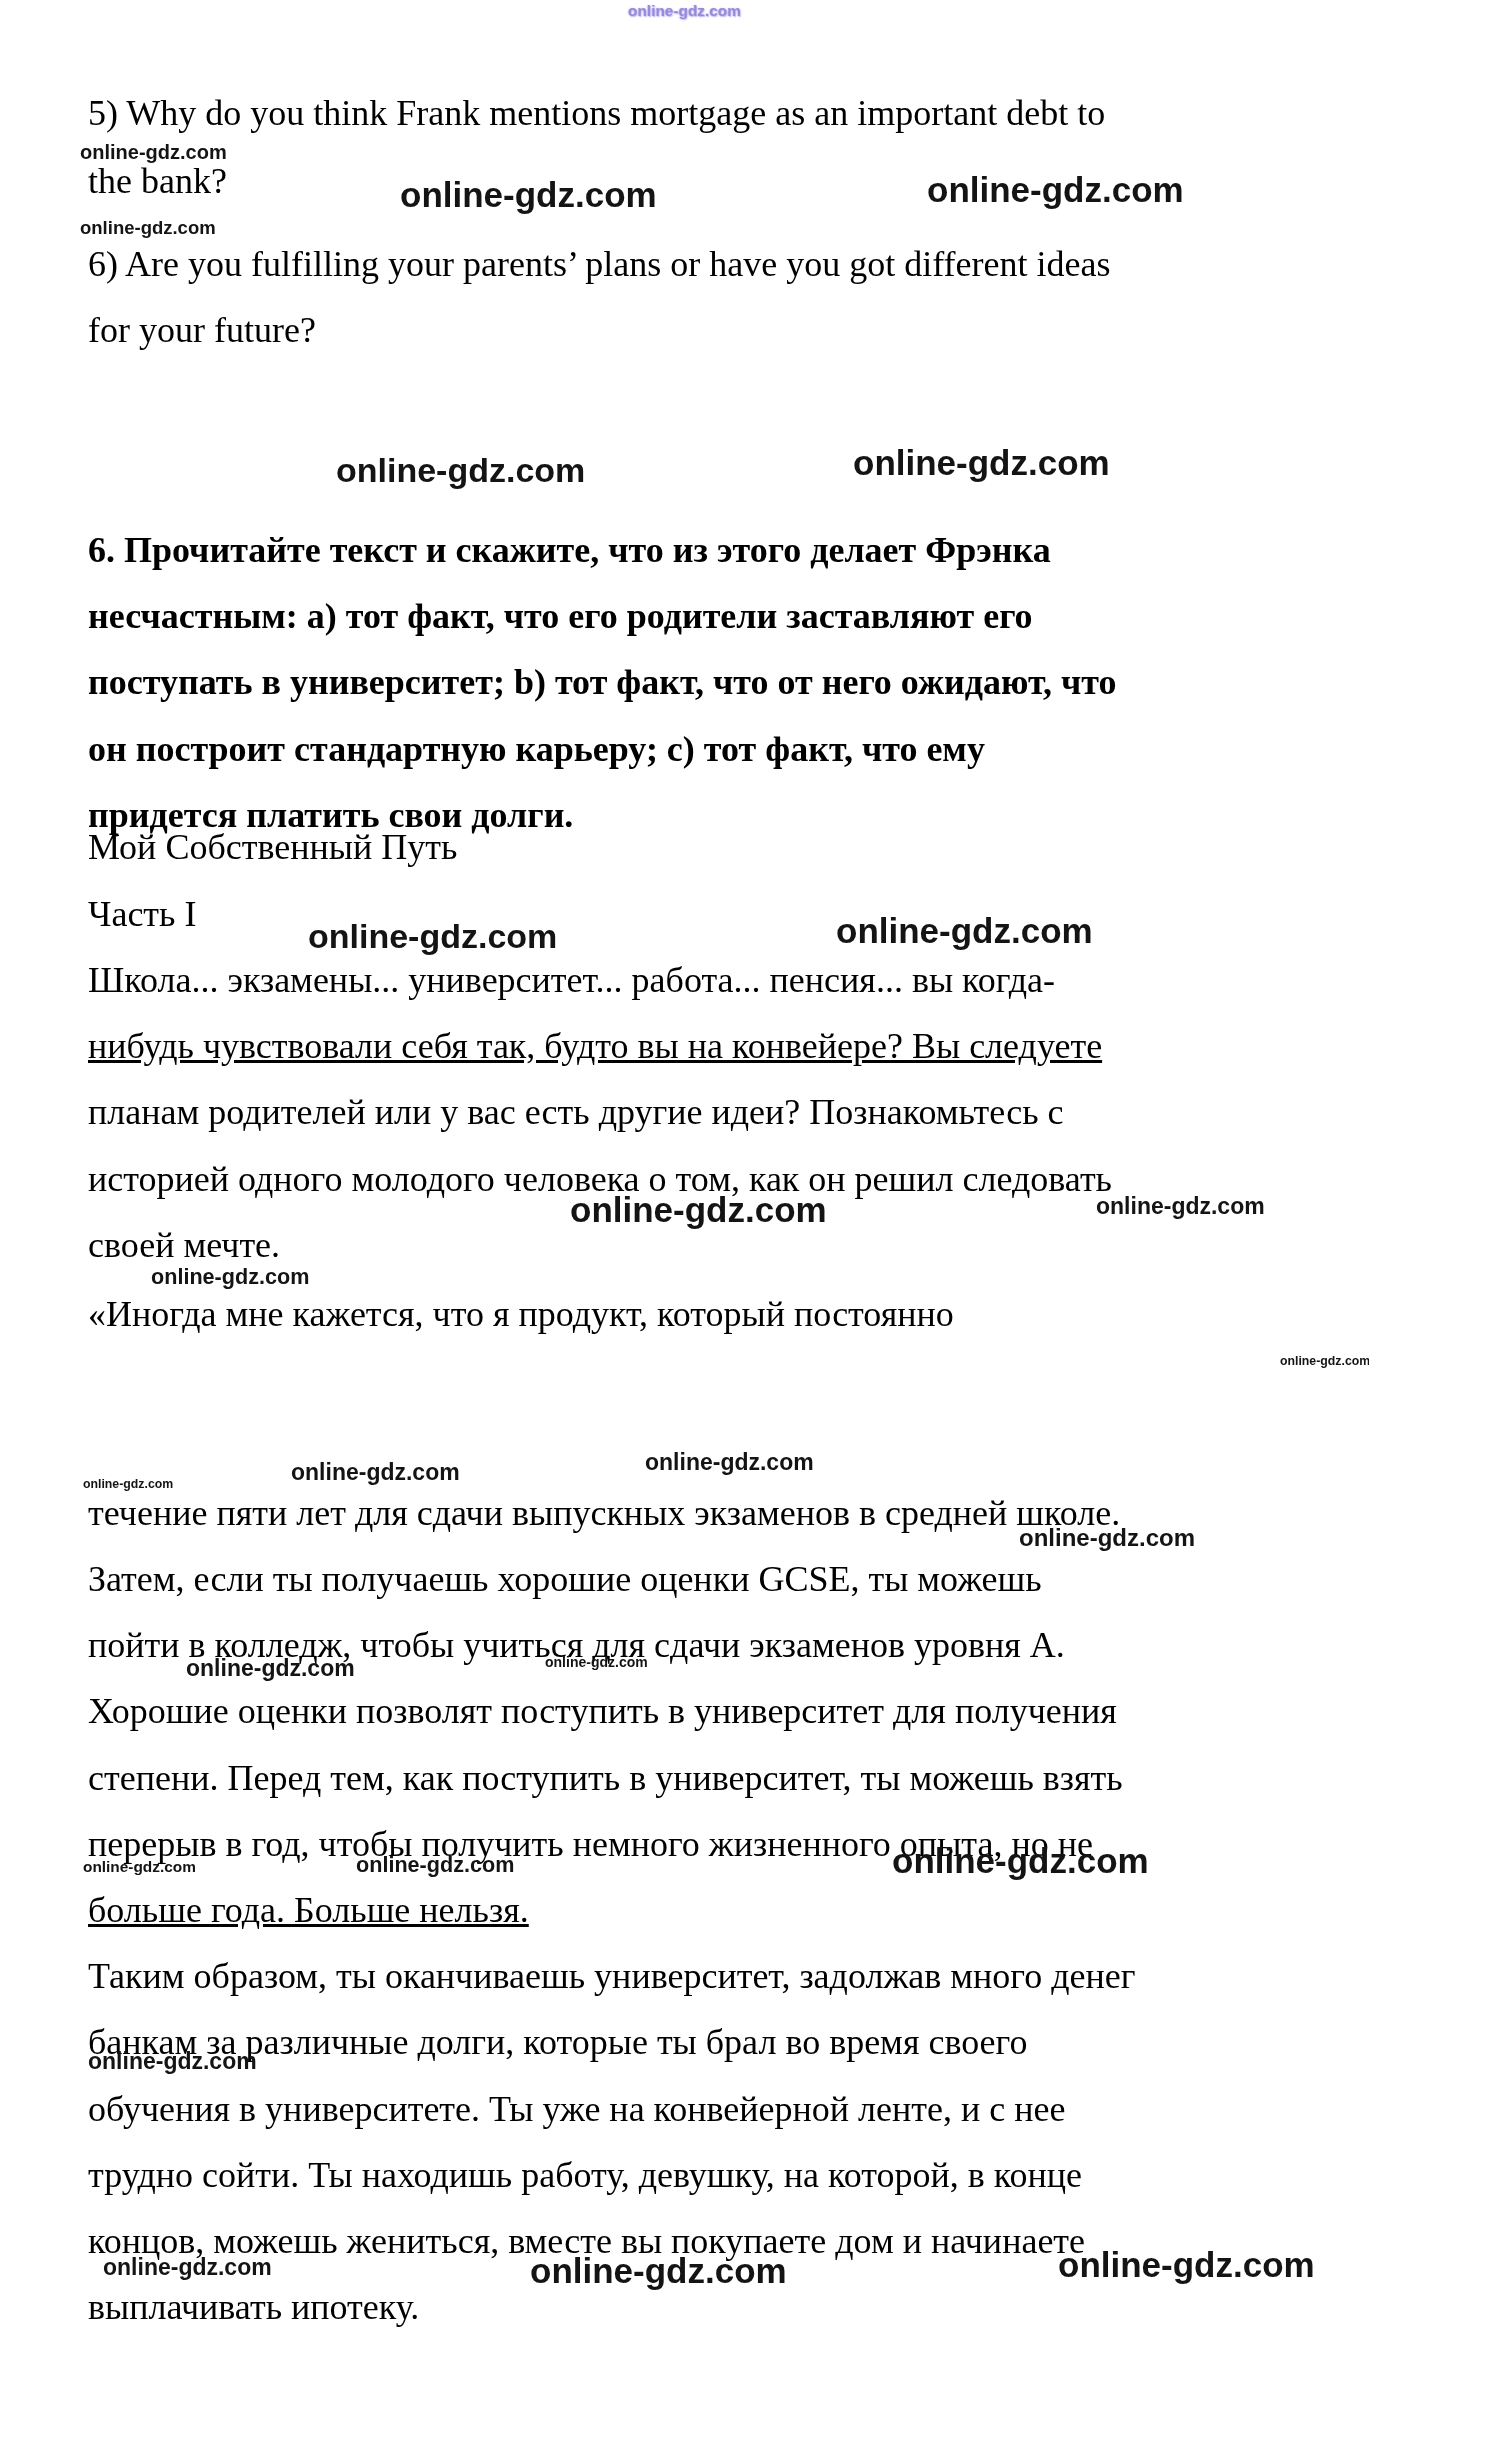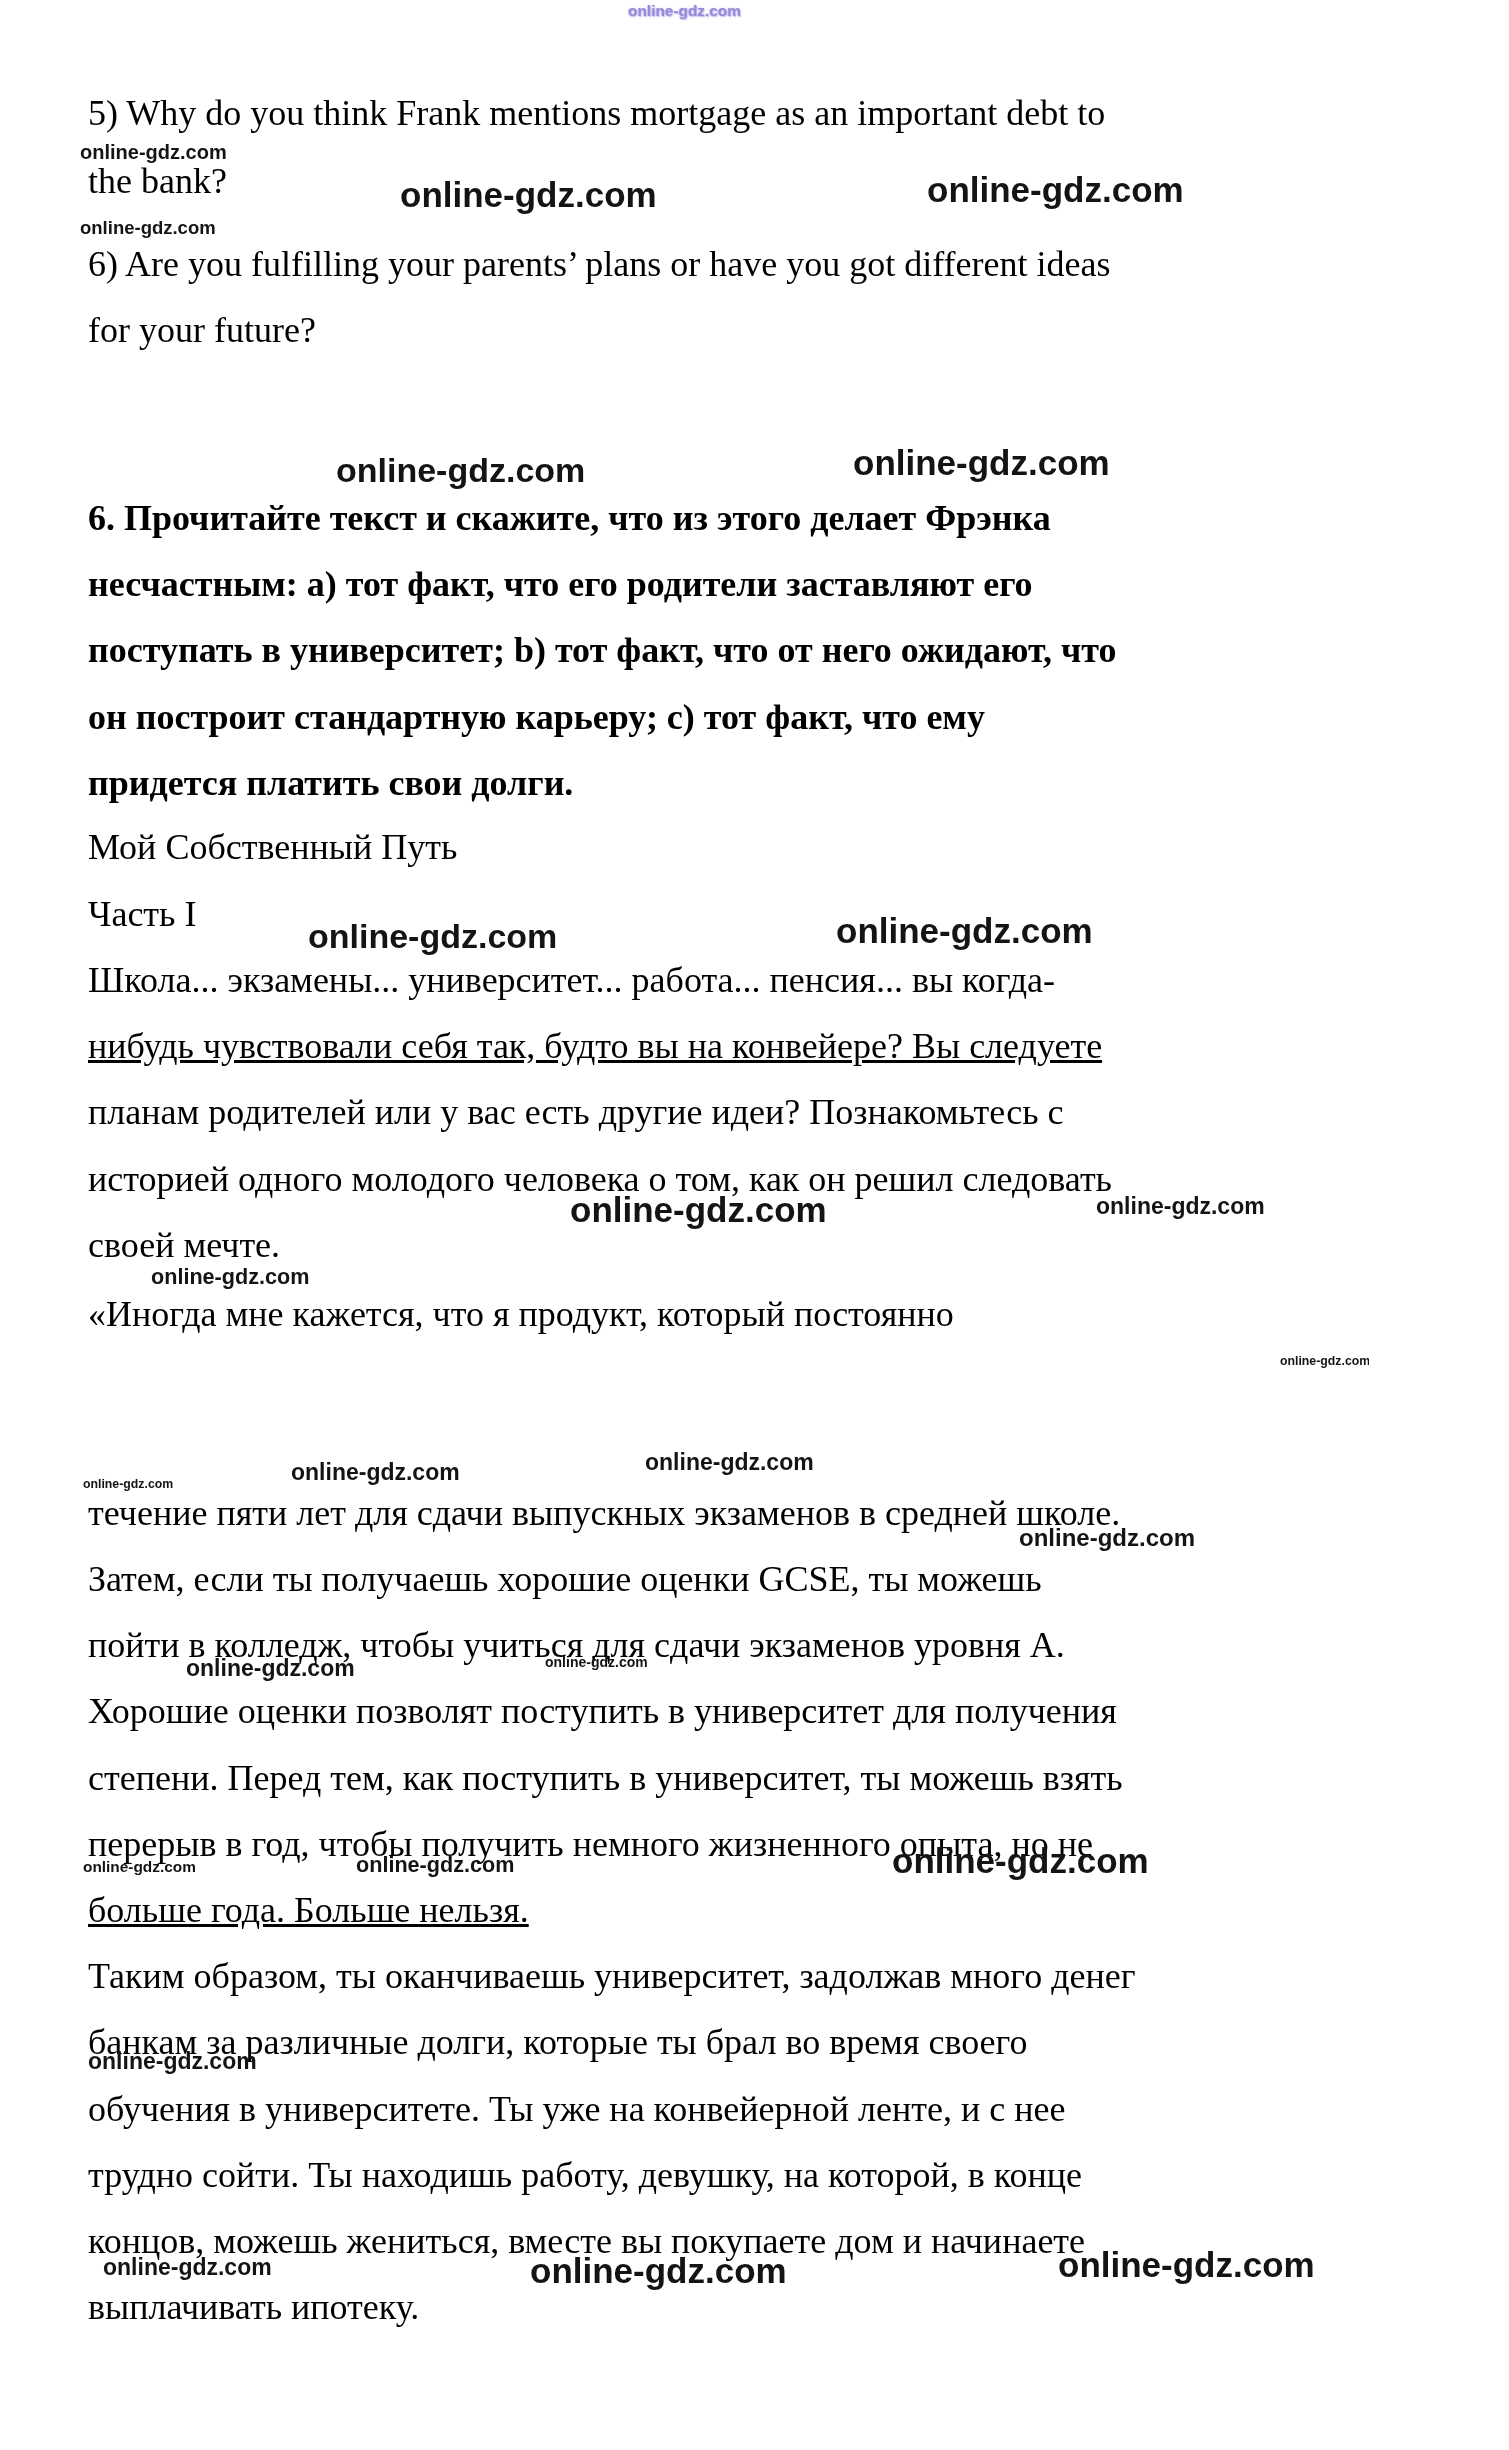--- a/index.html
+++ b/index.html
@@ -17,21 +17,21 @@
     overflow: hidden;
   }
   .line {
     position: absolute;
     left: 88px;
     font-size: 36px;
     line-height: 1.1;
     white-space: nowrap;
     color: #000000;
   }
-  .bold { font-weight: 700; }
+  .bold { font-weight: 700; margin-top: 32px; }
   .wm {
     position: absolute;
     font-family: "Liberation Sans", sans-serif;
     font-weight: 700;
     color: #141414;
     white-space: nowrap;
     line-height: 1;
   }
   .wm-top {
     color: #8b7fd6;

